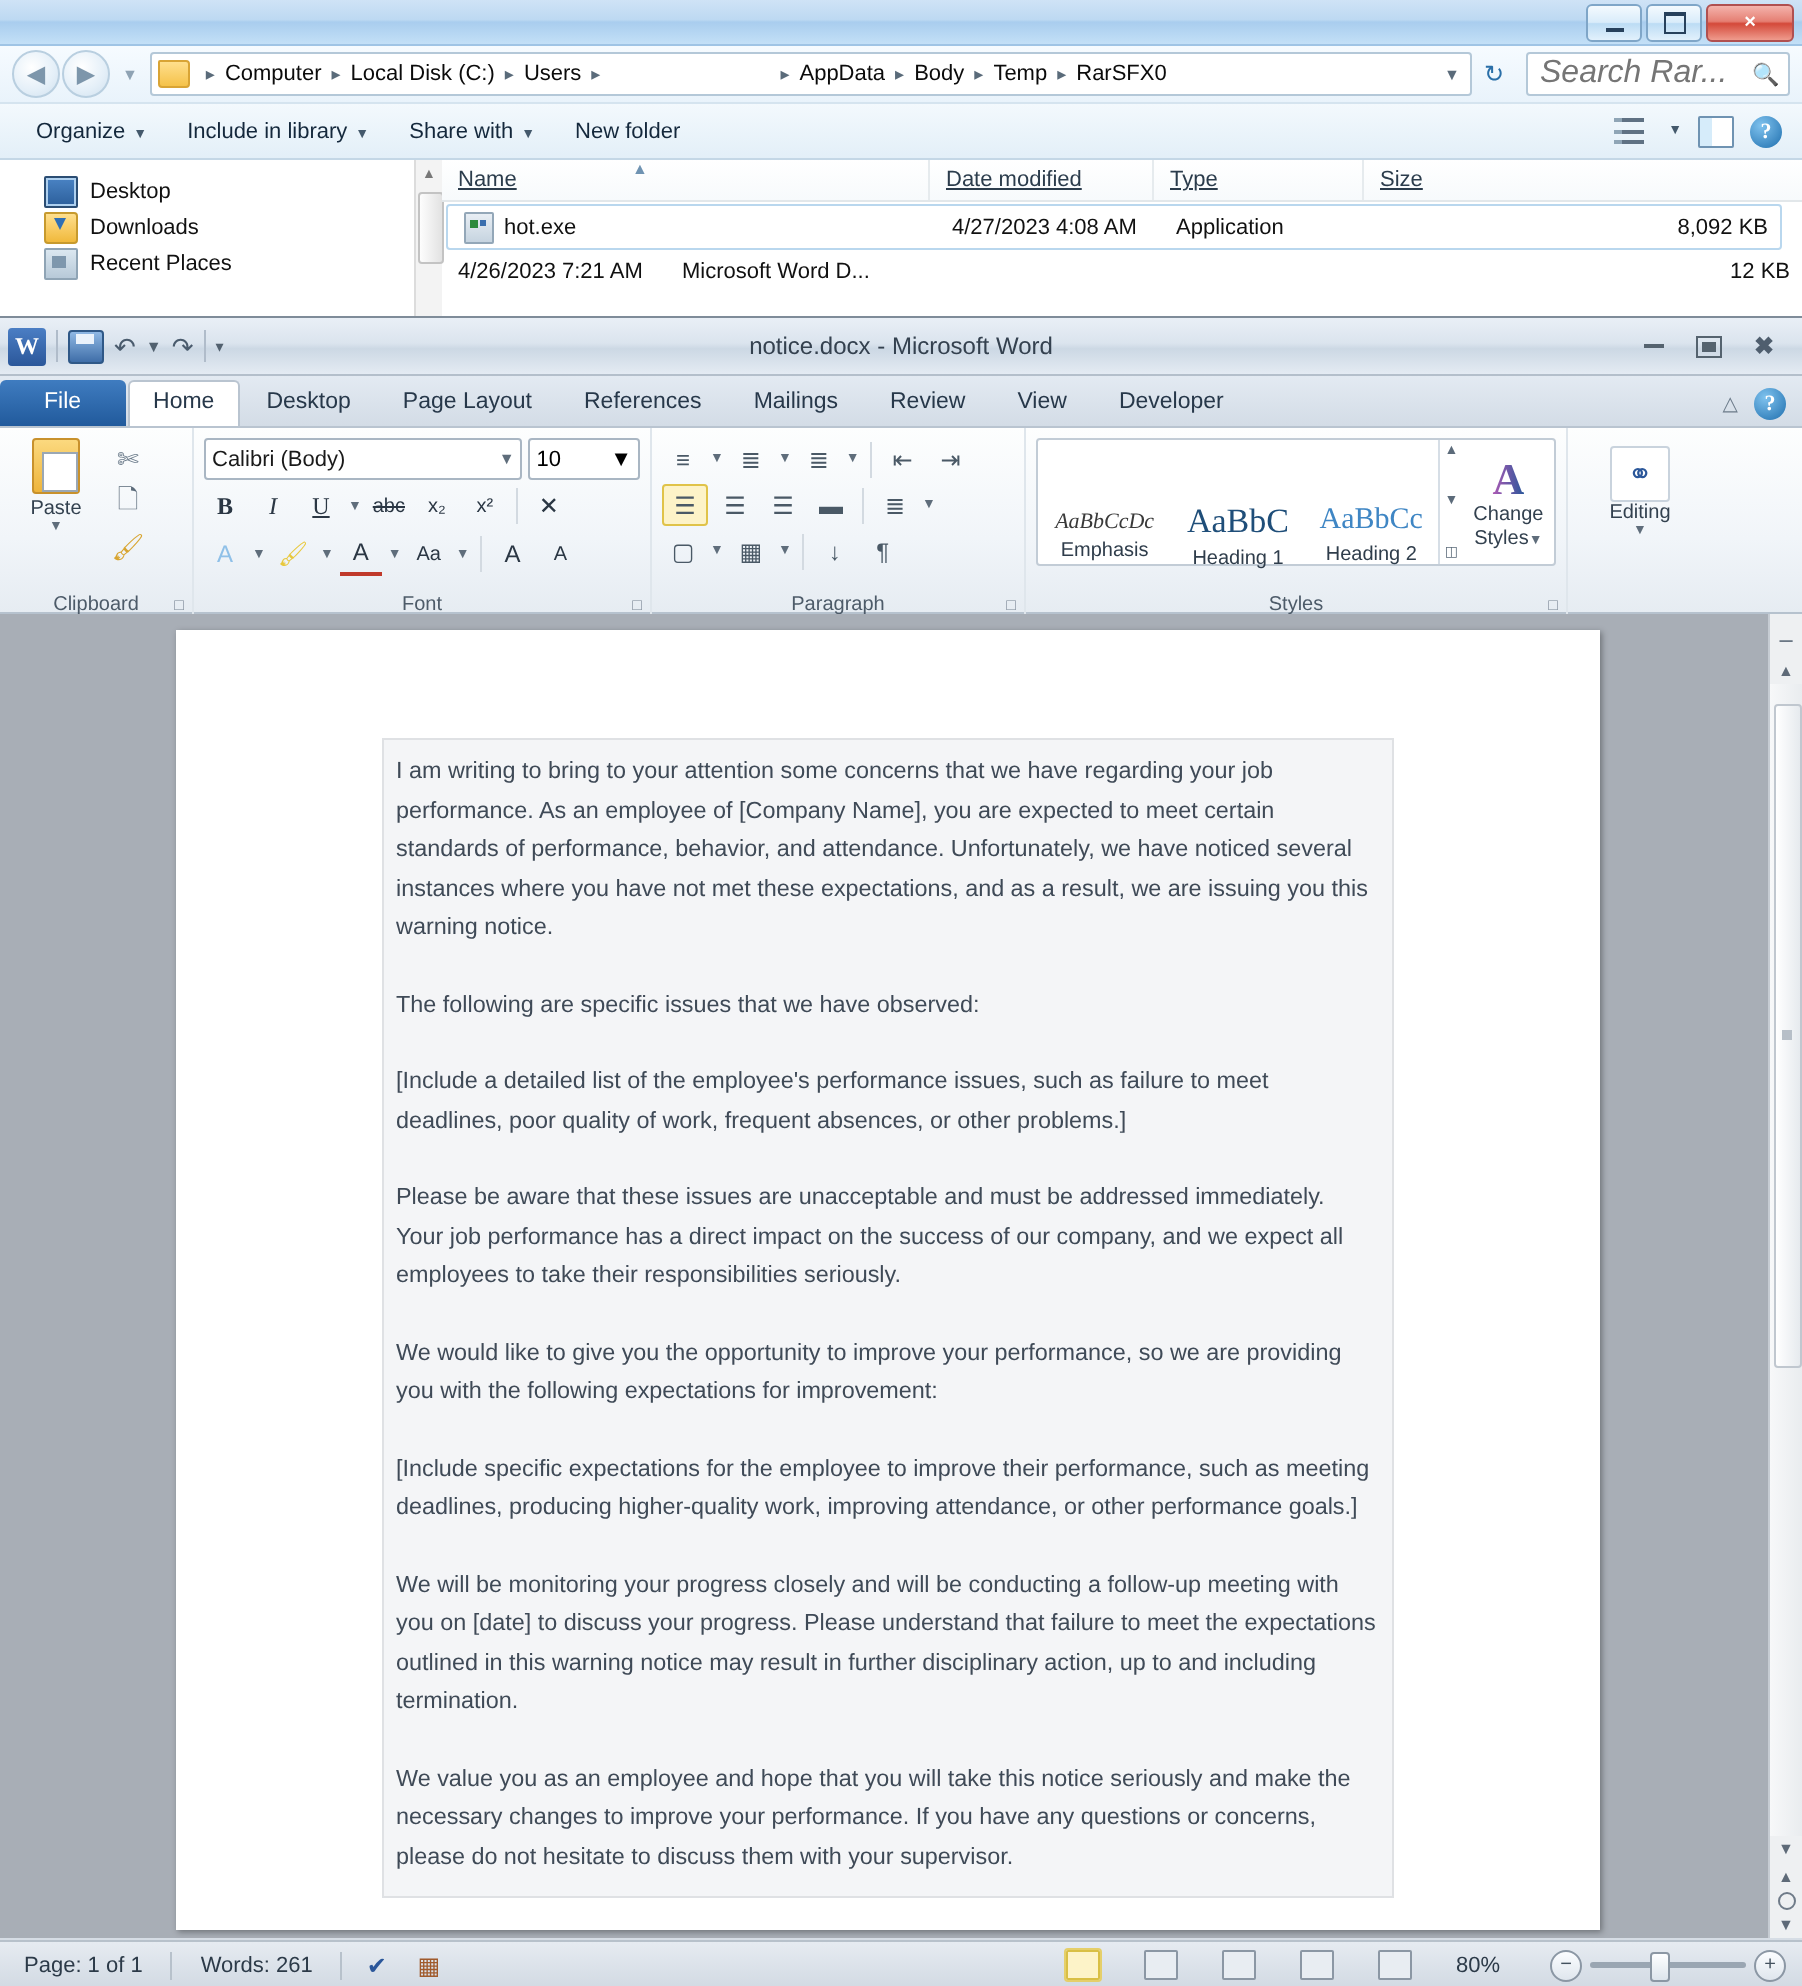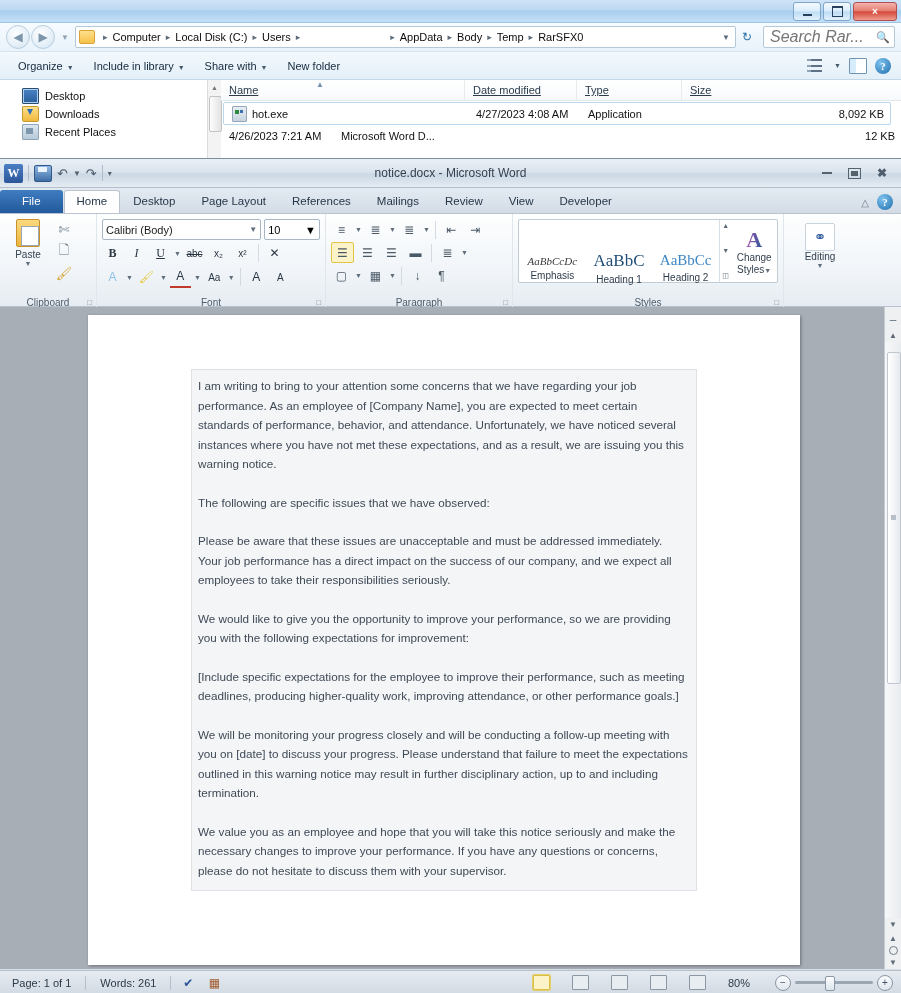--- a/index.html
+++ b/index.html
@@ -713,20 +713,21 @@
         <span class="tinycaret">▼</span>
       </div>
     </div>
   </div>
 
   <div class="doc-area">
     <div class="page">
       <div class="textblock">
         <p>I am writing to bring to your attention some concerns that we have regarding your job performance. As an employee of [Company Name], you are expected to meet certain standards of performance, behavior, and attendance. Unfortunately, we have noticed several instances where you have not met these expectations, and as a result, we are issuing you this warning notice.</p>
         <p>The following are specific issues that we have observed:</p>
+        <p>[Include a detailed list of the employee's performance issues, such as failure to meet deadlines, poor quality of work, frequent absences, or other problems.]</p>
         <p>Please be aware that these issues are unacceptable and must be addressed immediately. Your job performance has a direct impact on the success of our company, and we expect all employees to take their responsibilities seriously.</p>
         <p>We would like to give you the opportunity to improve your performance, so we are providing you with the following expectations for improvement:</p>
         <p>[Include specific expectations for the employee to improve their performance, such as meeting deadlines, producing higher-quality work, improving attendance, or other performance goals.]</p>
         <p>We will be monitoring your progress closely and will be conducting a follow-up meeting with you on [date] to discuss your progress. Please understand that failure to meet the expectations outlined in this warning notice may result in further disciplinary action, up to and including termination.</p>
         <p>We value you as an employee and hope that you will take this notice seriously and make the necessary changes to improve your performance. If you have any questions or concerns, please do not hesitate to discuss them with your supervisor.</p>
       </div>
     </div>
 
     <div class="doc-scroll">
       <div class="ds-top">⚊</div>

